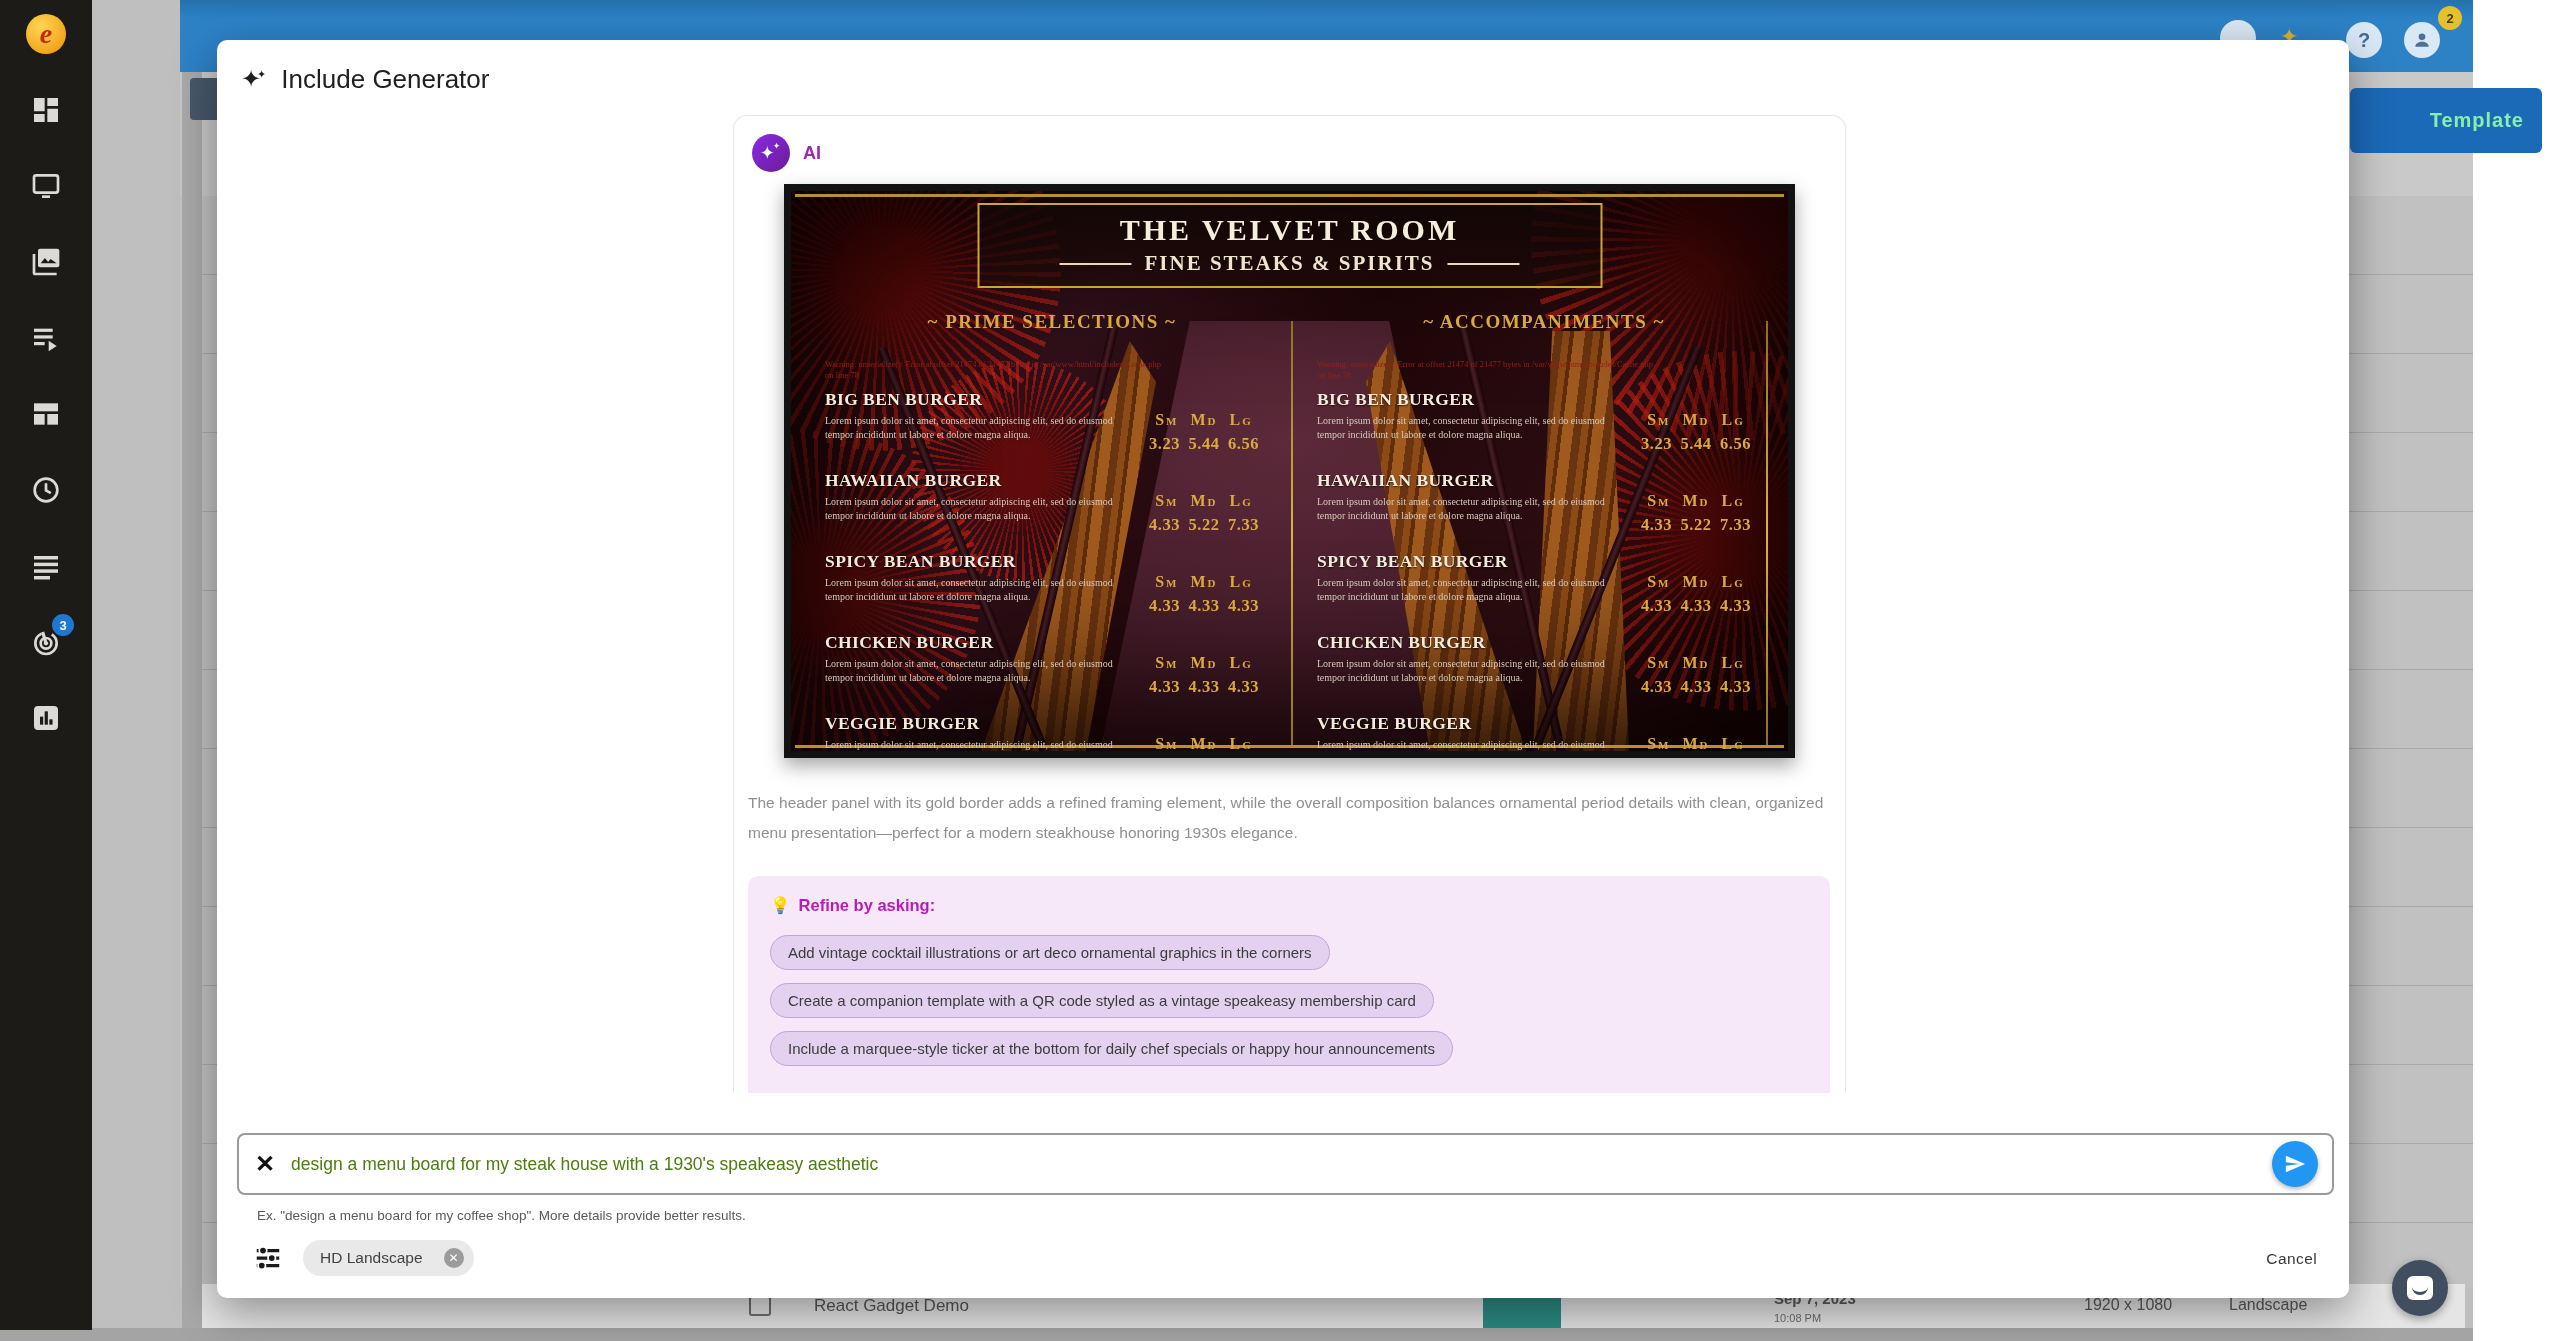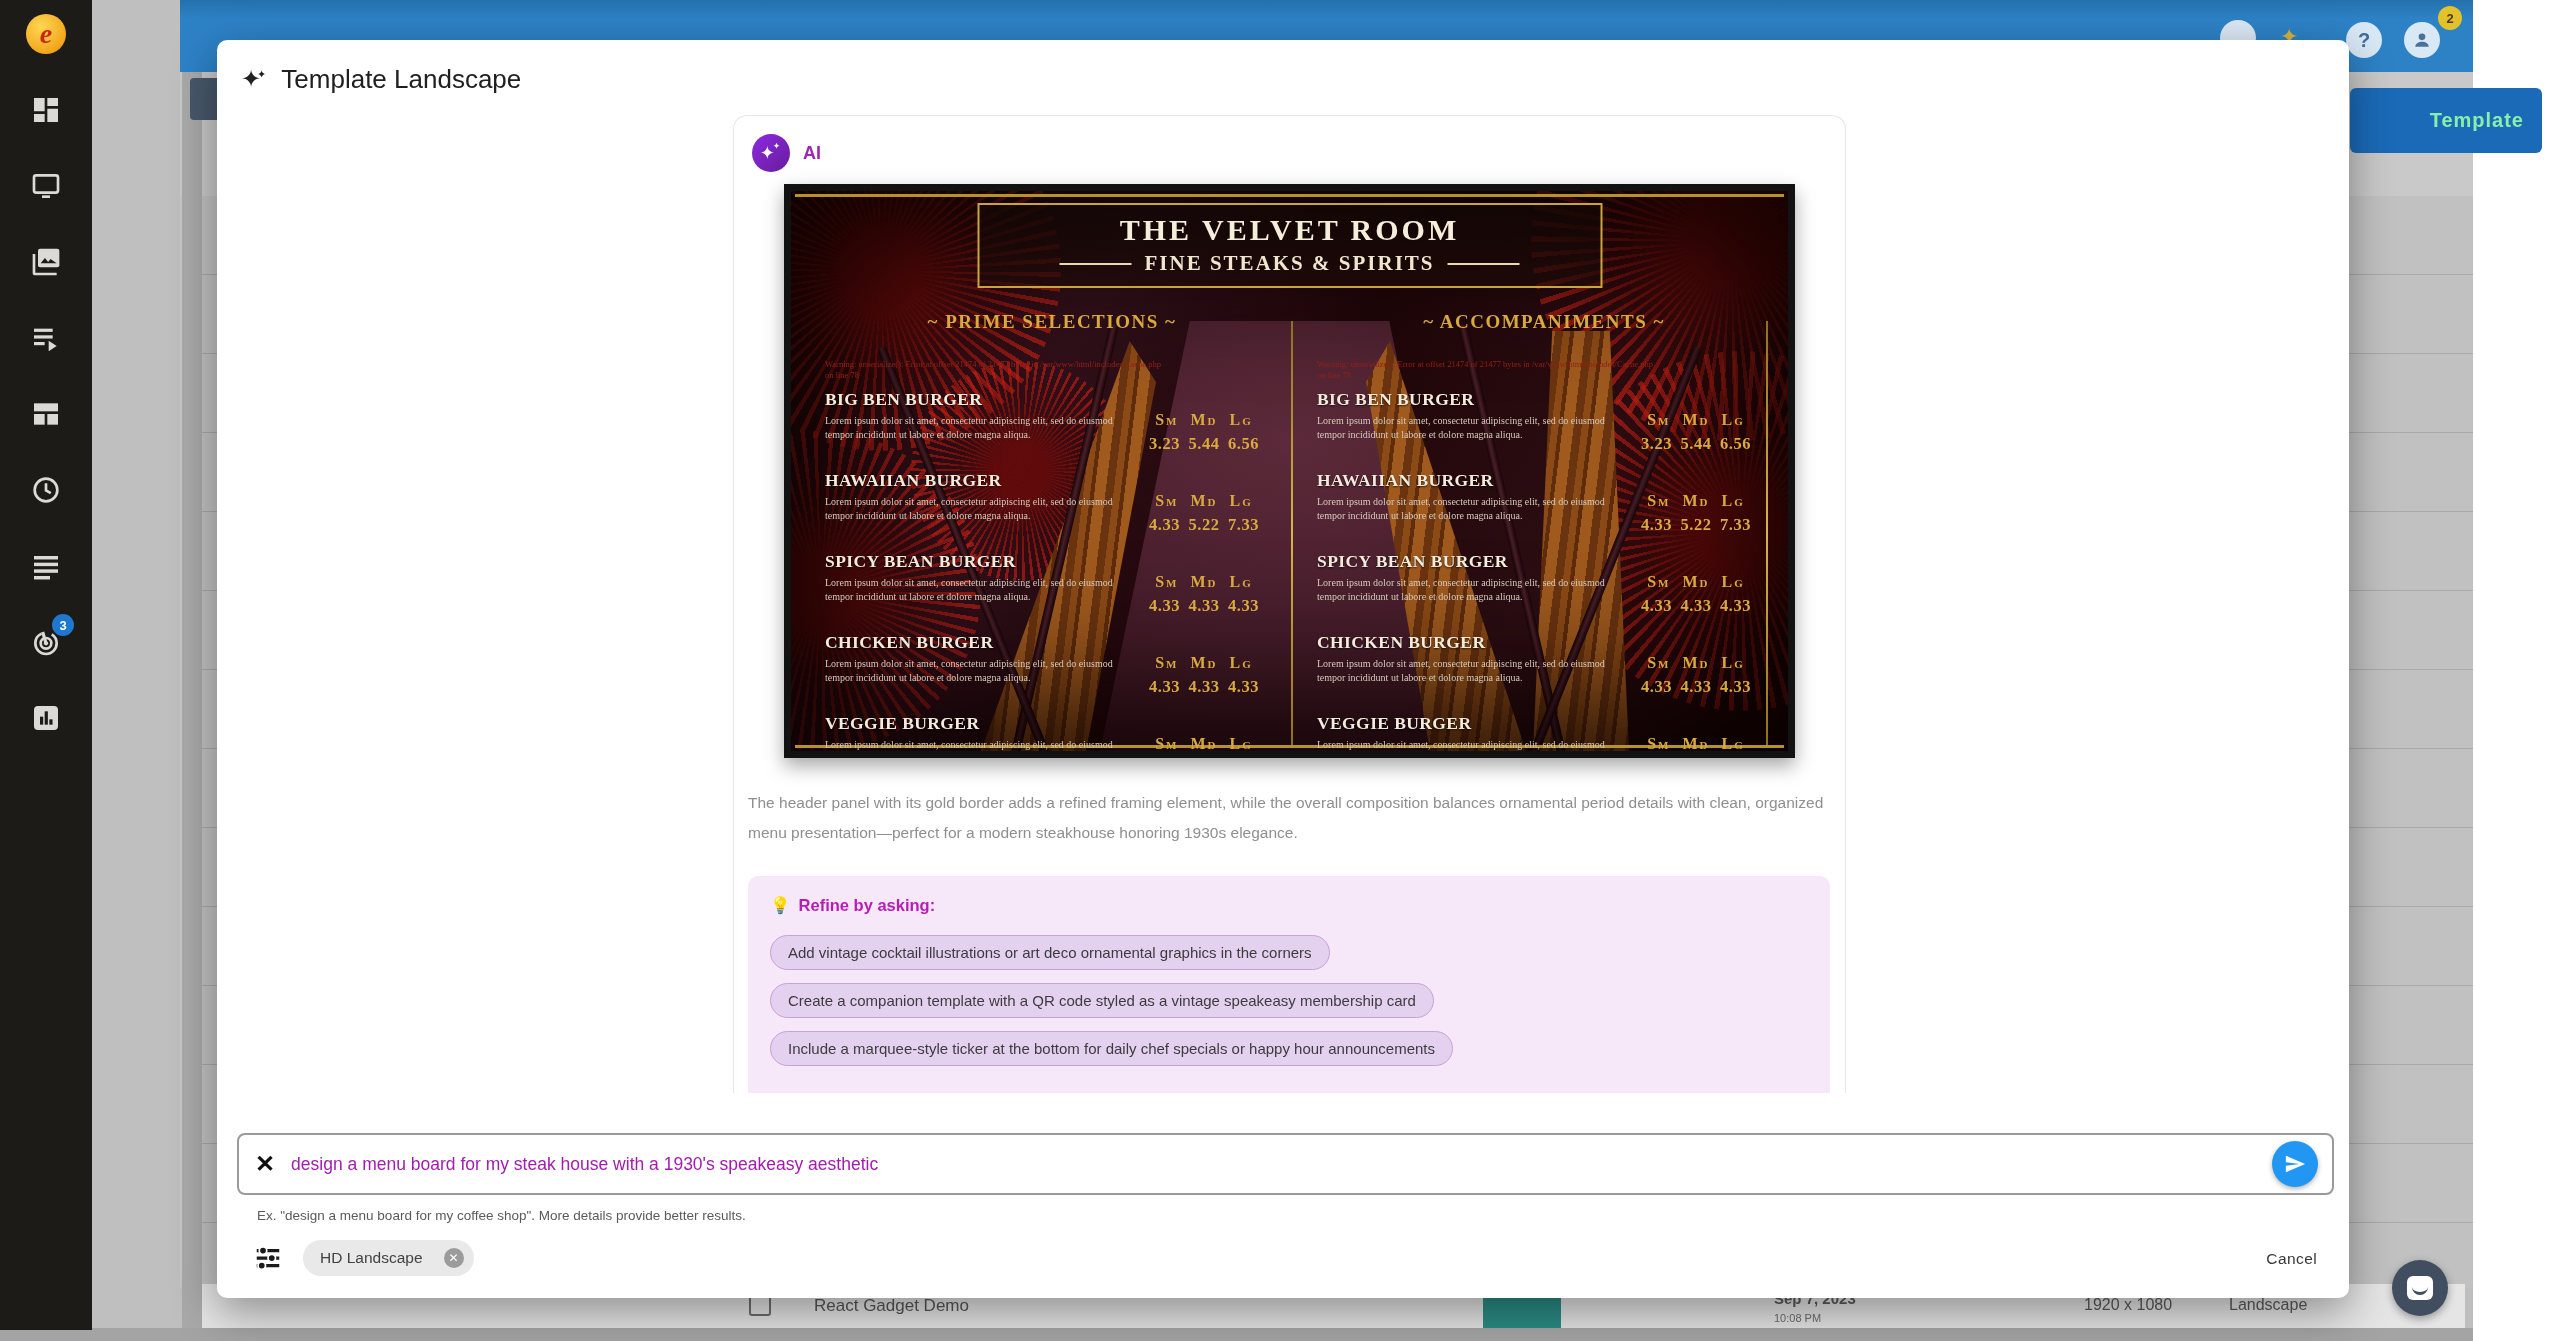--- a/index.html
+++ b/index.html
@@ -118,21 +118,21 @@
   .refine { margin:28px 14px 0 14px; width:1082px; background:#f6e8f8; border-radius:10px; padding:20px 22px 40px; }
   .refine-title { color:#b81cb8; font-weight:700; font-size:16.5px; display:flex; align-items:center; gap:8px; }
   .chips { margin-top:20px; display:flex; flex-direction:column; gap:13px; align-items:flex-start; }
   .chip { background:#e4d1ef; border:1px solid #c5a2da; border-radius:20px; padding:8px 17px;
           font-size:15px; color:#3c3c3c; cursor:pointer; }
 
   
   .input-wrap { position:absolute; left:20px; top:1093px; width:2097px; height:62px;
                 border:2px solid #9a9a9a; border-radius:8px; display:flex; align-items:center; padding:0 70px 0 16px; }
   .clear-x { font-size:24px; font-weight:700; color:#111; margin-right:16px; cursor:pointer; line-height:1; }
-  .prompt-input { flex:1; border:none; outline:none; font-size:17.5px; color:#a21caf;
+  .prompt-input { flex:1; border:none; outline:none; font-size:17.5px; color:#4d7c0f;
                   font-family:"Liberation Sans", sans-serif; background:transparent; }
   .send-fab { position:absolute; right:14px; top:6px; width:46px; height:46px; border-radius:50%;
               background:#2196F3; display:flex; align-items:center; justify-content:center;
               box-shadow:0 2px 5px rgba(0,0,0,.3); cursor:pointer; }
   .helper { position:absolute; left:40px; top:1168px; font-size:13.5px; color:#5a5a5a; }
   .filter-row { position:absolute; left:36px; top:1200px; display:flex; align-items:center; gap:20px; }
   .filter-chip { background:#e9e9e9; border-radius:20px; padding:8px 10px 8px 17px; font-size:15.5px; color:#424242;
                  display:flex; align-items:center; gap:21px; }
   .chip-x { width:20px; height:20px; border-radius:50%; background:#9b9b9b; color:#fff; font-size:12px;
             display:flex; align-items:center; justify-content:center; cursor:pointer; }
@@ -248,21 +248,21 @@
         <rect x="7.5" y="11" width="2.4" height="6" fill="#1d1b18"></rect>
         <rect x="11" y="7" width="2.4" height="10" fill="#1d1b18"></rect>
         <rect x="14.5" y="13" width="2.4" height="4" fill="#1d1b18"></rect>
       </svg>
     </div>
   </div>
 
   <div class="modal">
     <div class="m-title">
       <span class="spark">✦<small>✦</small></span>
-      <span>Template Landscape</span>
+      <span>Include Generator</span>
     </div>
 
     <div class="card">
       <div class="ai-row">
         <div class="ai-avatar">✦<small>✦</small></div>
         <div class="ai-label">AI</div>
       </div>
 
       <div class="menu-art">
         <div class="fan" style="left:-90px;  top:-100px; width:360px; height:360px;"></div>

